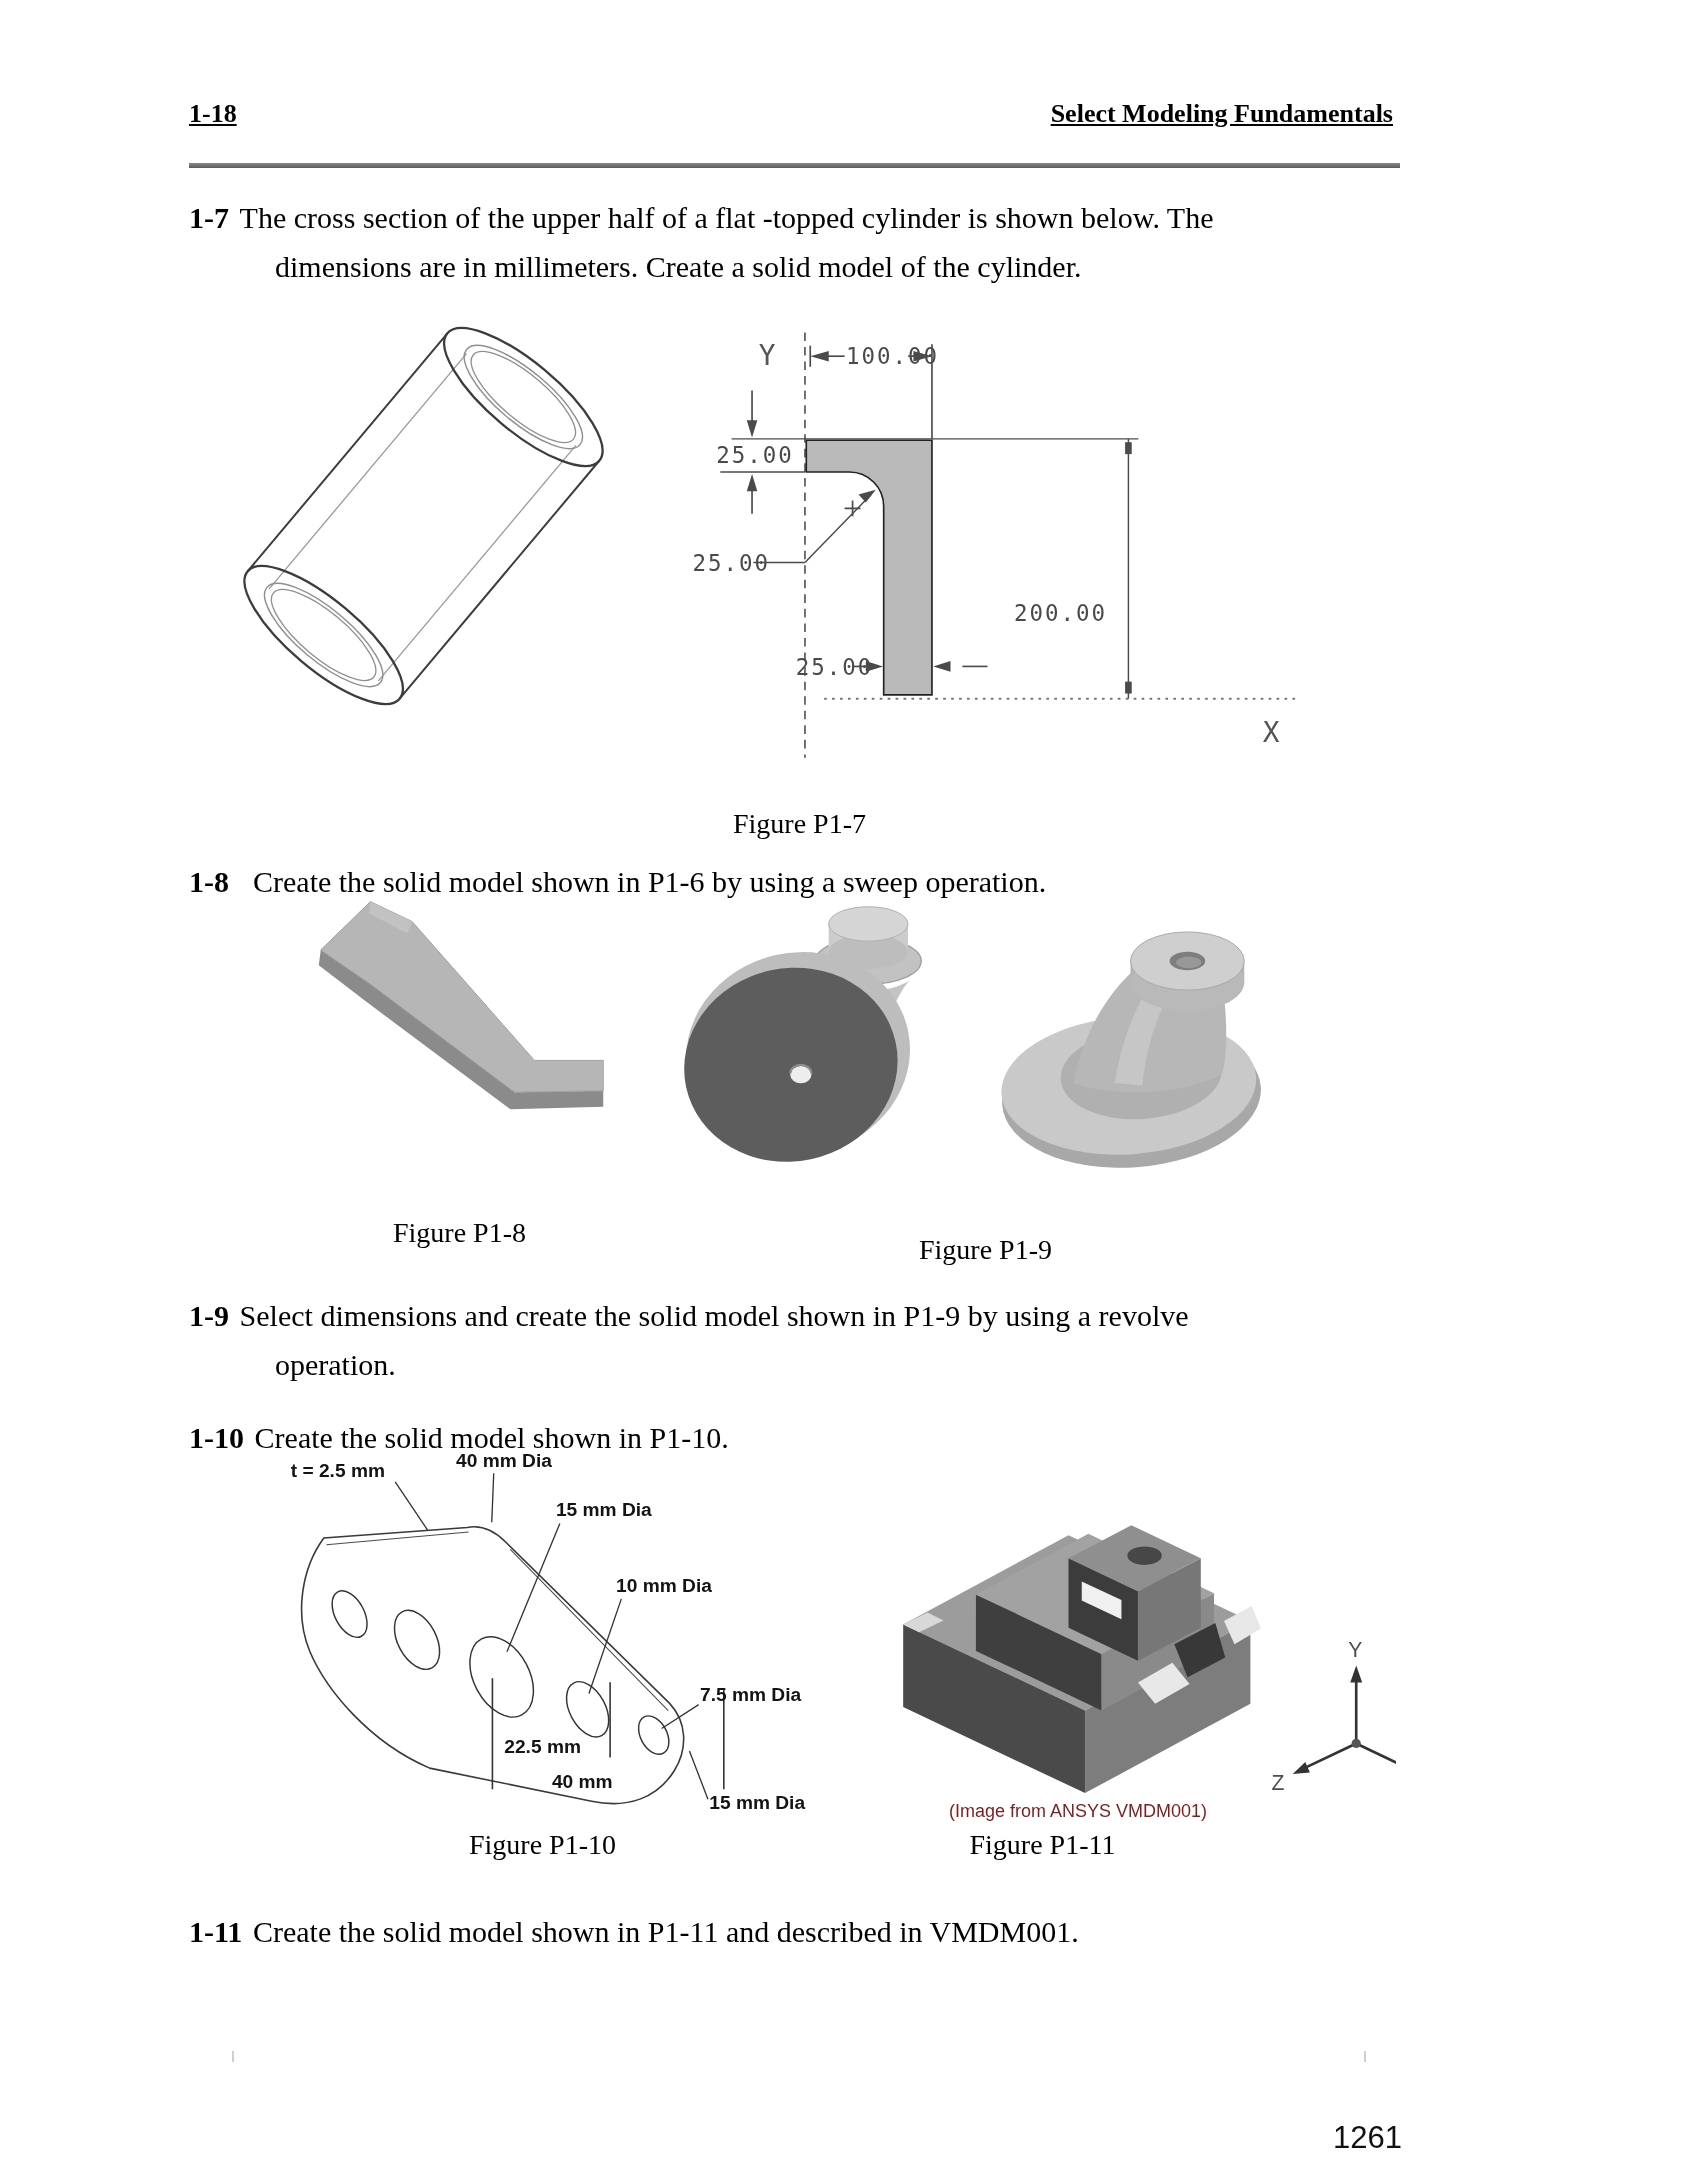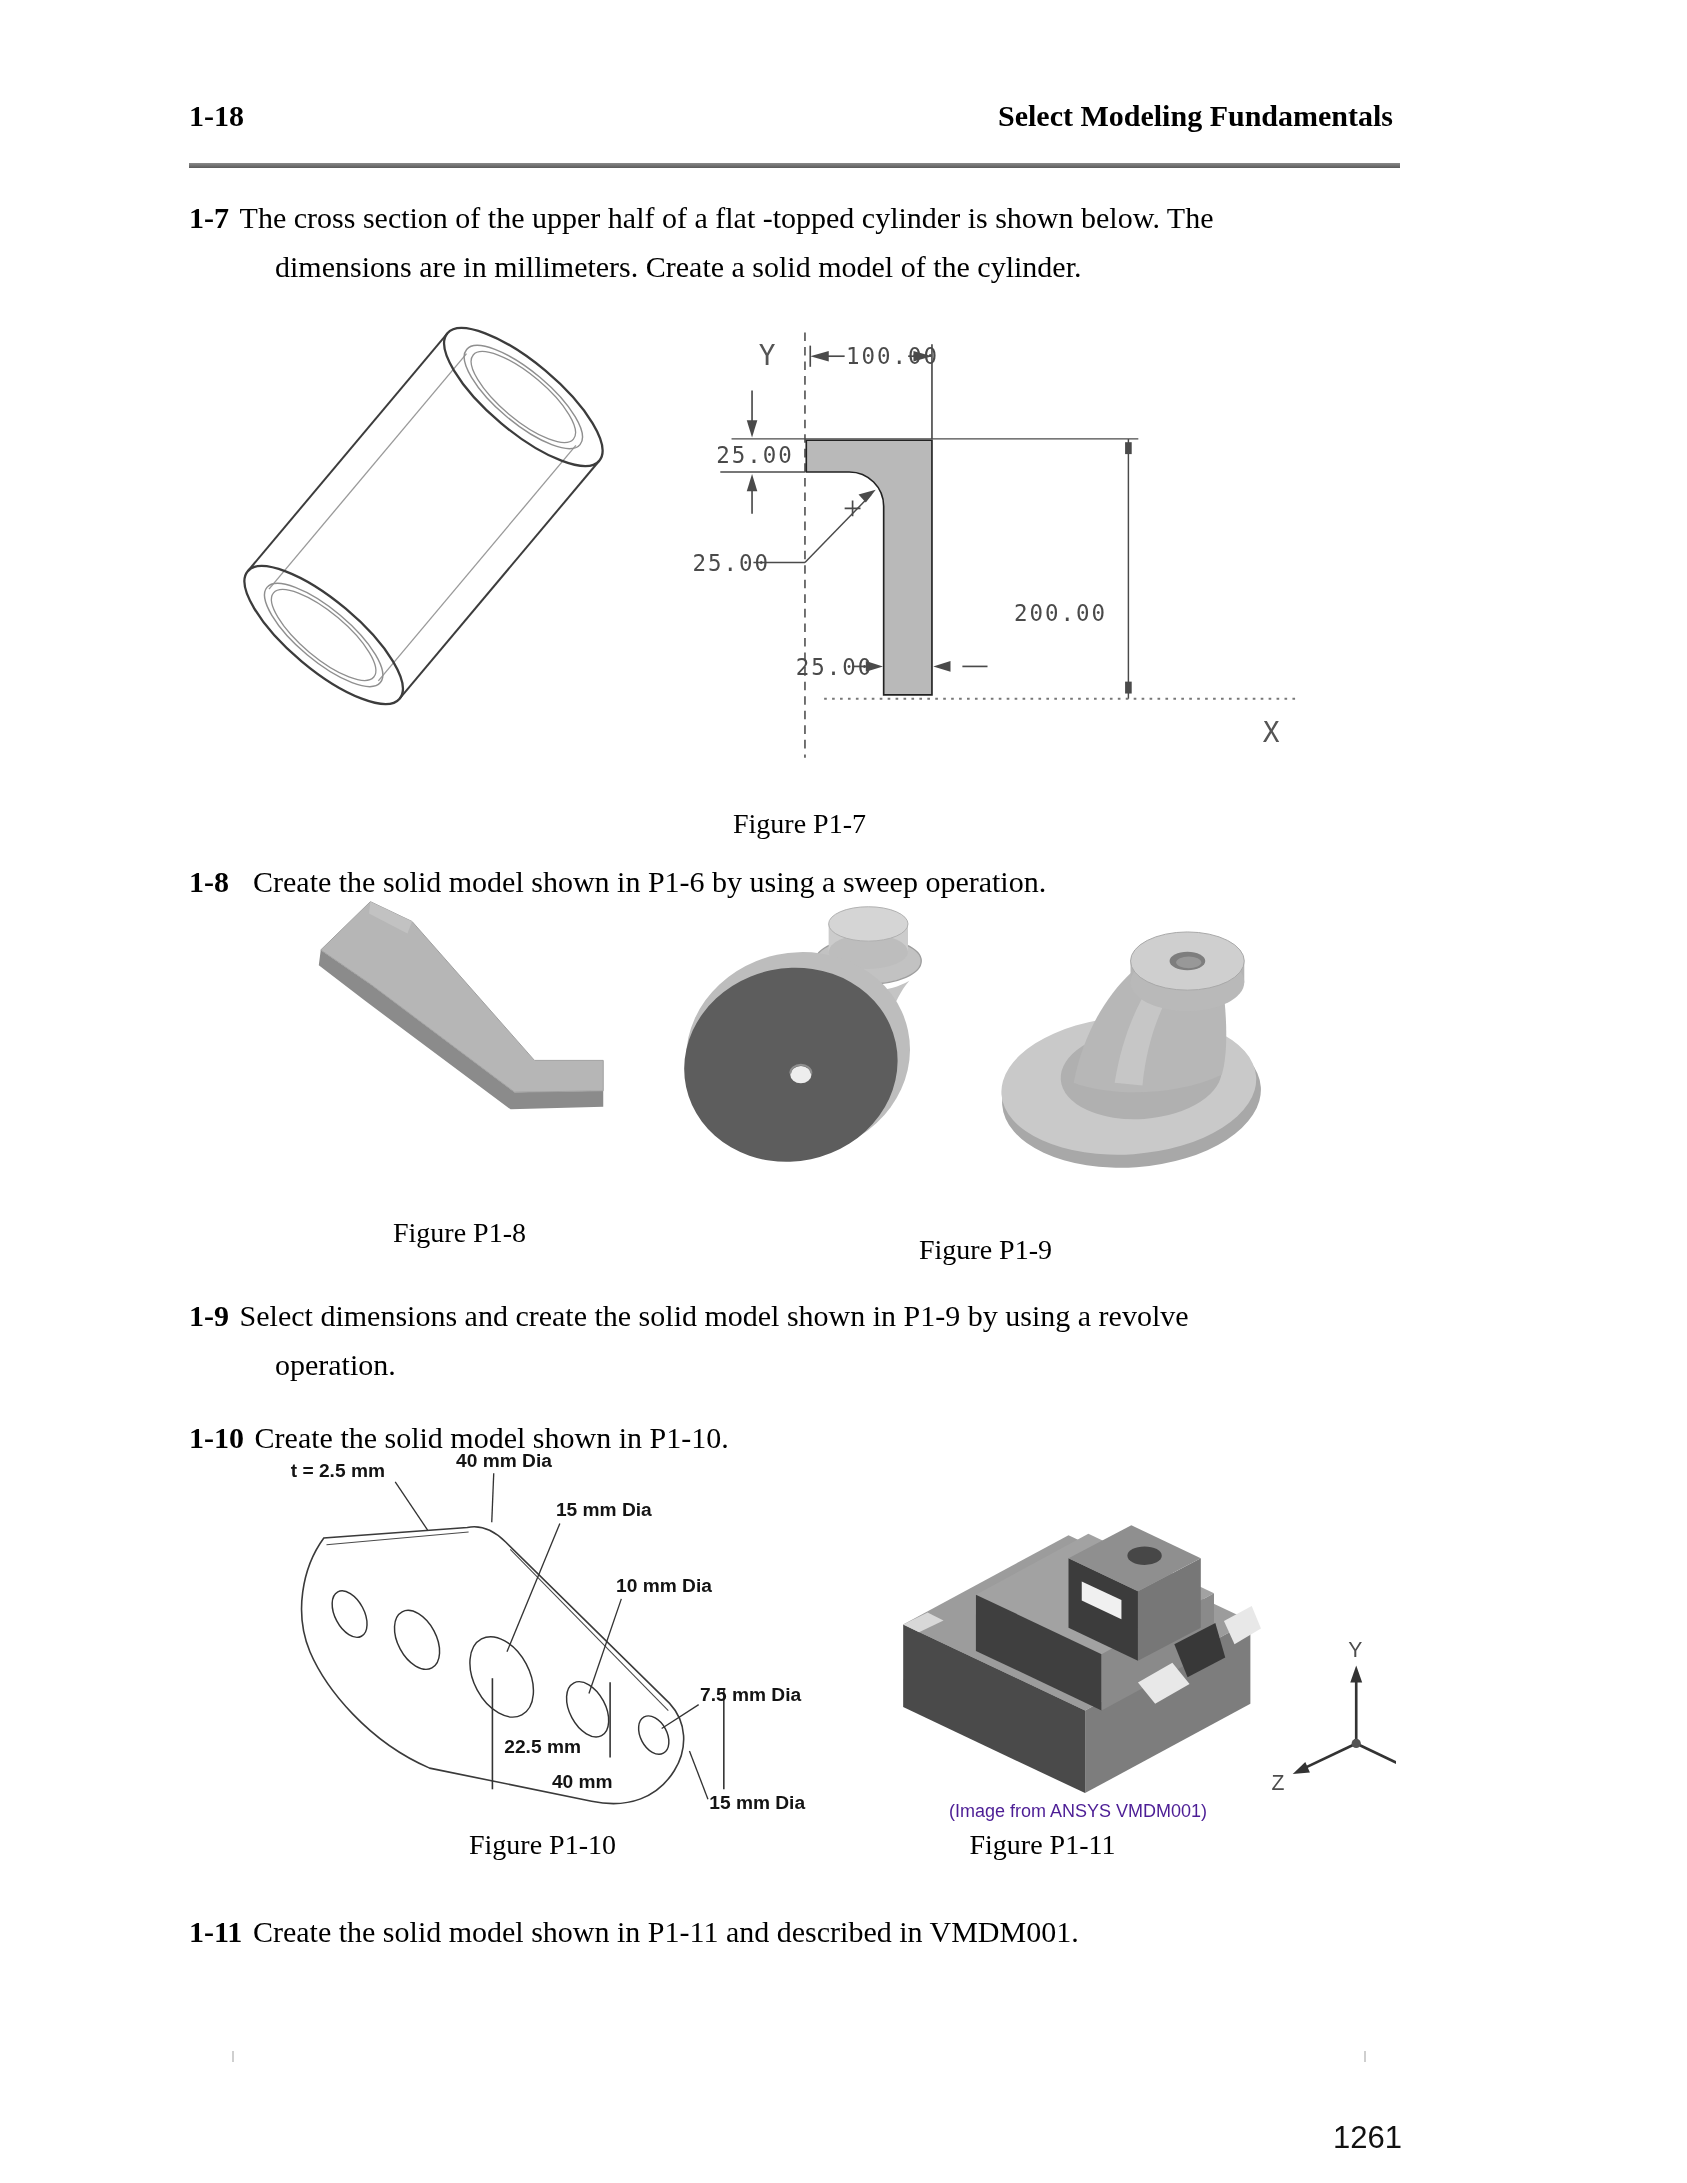--- a/index.html
+++ b/index.html
@@ -1,27 +1,27 @@
 <!DOCTYPE html>
 <html style="font-size:10.6px"><head>
 <meta charset="utf-8">
 <style>
   html,body{margin:0;padding:0;background:#e8e8e8;}
   .page{
     position:relative;width:1687px;height:2183px;background:#ffffff;
     font-family:"Liberation Serif",serif;color:#000;overflow:hidden;
   }
-  .hdr{position:absolute;font-weight:bold;font-size:30px;}
+  .hdr{position:absolute;font-weight:bold;font-size:26px;text-decoration:underline;}
   .rule{position:absolute;left:189px;top:163px;width:1211px;height:4.6px;
     background:linear-gradient(#8a8a8a,#5a5a5a);}
   .para{position:absolute;font-size:30px;line-height:49px;white-space:nowrap;}
   .pnum{font-weight:bold;margin-right:10.6px;}
   .cont{margin-left:86px;}
   .caption{position:absolute;font-weight:normal;font-size:28px;text-align:center;white-space:nowrap;}
-  .credit{position:absolute;font-family:"Liberation Sans",sans-serif;font-size:18px;color:#4c1d95;text-align:center;}
+  .credit{position:absolute;font-family:"Liberation Sans",sans-serif;font-size:18px;color:#7f1d1d;text-align:center;}
   .pagenum{position:absolute;font-family:"Liberation Sans",sans-serif;font-size:31px;color:#111;}
   .mark{position:absolute;width:2px;height:10.6px;background:#cfcfcf;}
   svg{position:absolute;}
   .cad{font-family:"DejaVu Sans Mono",monospace;fill:#4a4a4a;letter-spacing:3px;}
   .axisletter{font-family:"DejaVu Sans Mono",monospace;fill:#555;}
   .lbl{font-family:"Liberation Sans",sans-serif;font-weight:bold;fill:#141414;}
   .axis3d{font-family:"Liberation Sans",sans-serif;fill:#4d4d4d;}
 </style>
 </head>
 <body>

